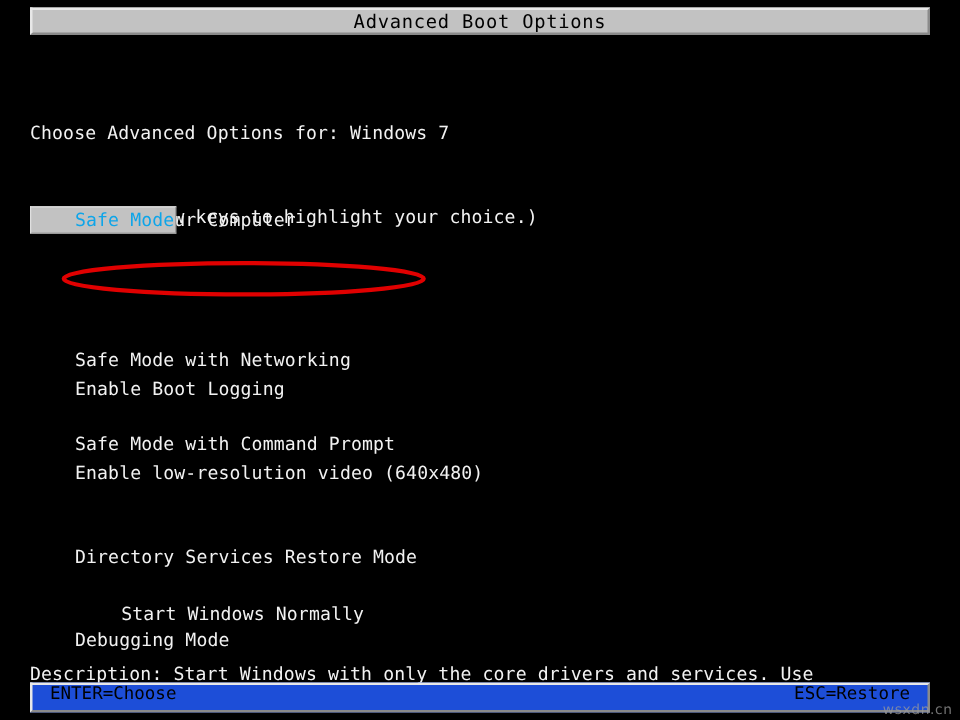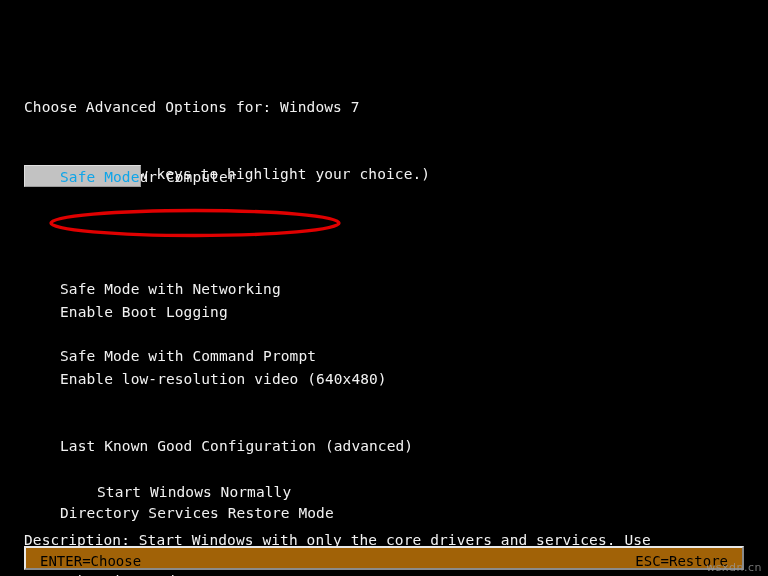--- a/index.html
+++ b/index.html
@@ -118,28 +118,28 @@
     top: 484px;
   }
 
   
   #status-bar {
     position: absolute;
     left: 24px;
     top: 546px;
     width: 720px;
     height: 24px;
-    background: #a16207;
+    background: #1d4ed8;
     border-top: 2px solid #e8e8e8;
     border-left: 2px solid #e8e8e8;
     border-right: 2px solid #8a8a8a;
     border-bottom: 2px solid #8a8a8a;
     box-sizing: border-box;
     display: flex;
-    align-items: flex-end;
+    align-items: flex-start;
     justify-content: space-between;
     padding: 0 14px;
   }
   #status-bar .status-text {
     color: #000000;
     font-size: 14px;
     line-height: 1;
     white-space: pre;
   }
 
@@ -155,20 +155,23 @@
     white-space: pre;
     font-family: "DejaVu Sans", "Liberation Sans", sans-serif;
     z-index: 6;
   }
 </style>
 </head>
 <body>
 
 <div id="screen">
 
+  <div id="title-bar">
+    <span class="title-text">Advanced Boot Options</span>
+  </div>
 
   <div id="header-block" class="console-text">
     <div>Choose Advanced Options for: Windows 7</div>
     <div>(Use the arrow keys to highlight your choice.)</div>
   </div>
 
   <div id="menu-group-repair" class="console-text menu-block">
     <div class="menu-item">Repair Your Computer</div>
   </div>
 
@@ -182,21 +185,20 @@
 
   <div id="highlight-label">Safe Mode</div>
 
   <svg id="annotation-ellipse" viewBox="0 0 294 30" preserveAspectRatio="none" aria-hidden="true">
     <ellipse cx="147" cy="15" rx="144" ry="12.5" fill="none" stroke="#e00000" stroke-width="3.4"></ellipse>
   </svg>
 
   <div id="menu-group-other" class="console-text menu-block">
     <div class="menu-item">Enable Boot Logging</div>
     <div class="menu-item">Enable low-resolution video (640x480)</div>
-    <div class="menu-item">Last Known Good Configuration (advanced)</div>
     <div class="menu-item">Directory Services Restore Mode</div>
     <div class="menu-item">Debugging Mode</div>
     
     
   </div>
 
   <div id="menu-group-start" class="console-text menu-block">
     <div class="menu-item">Start Windows Normally</div>
   </div>
 

